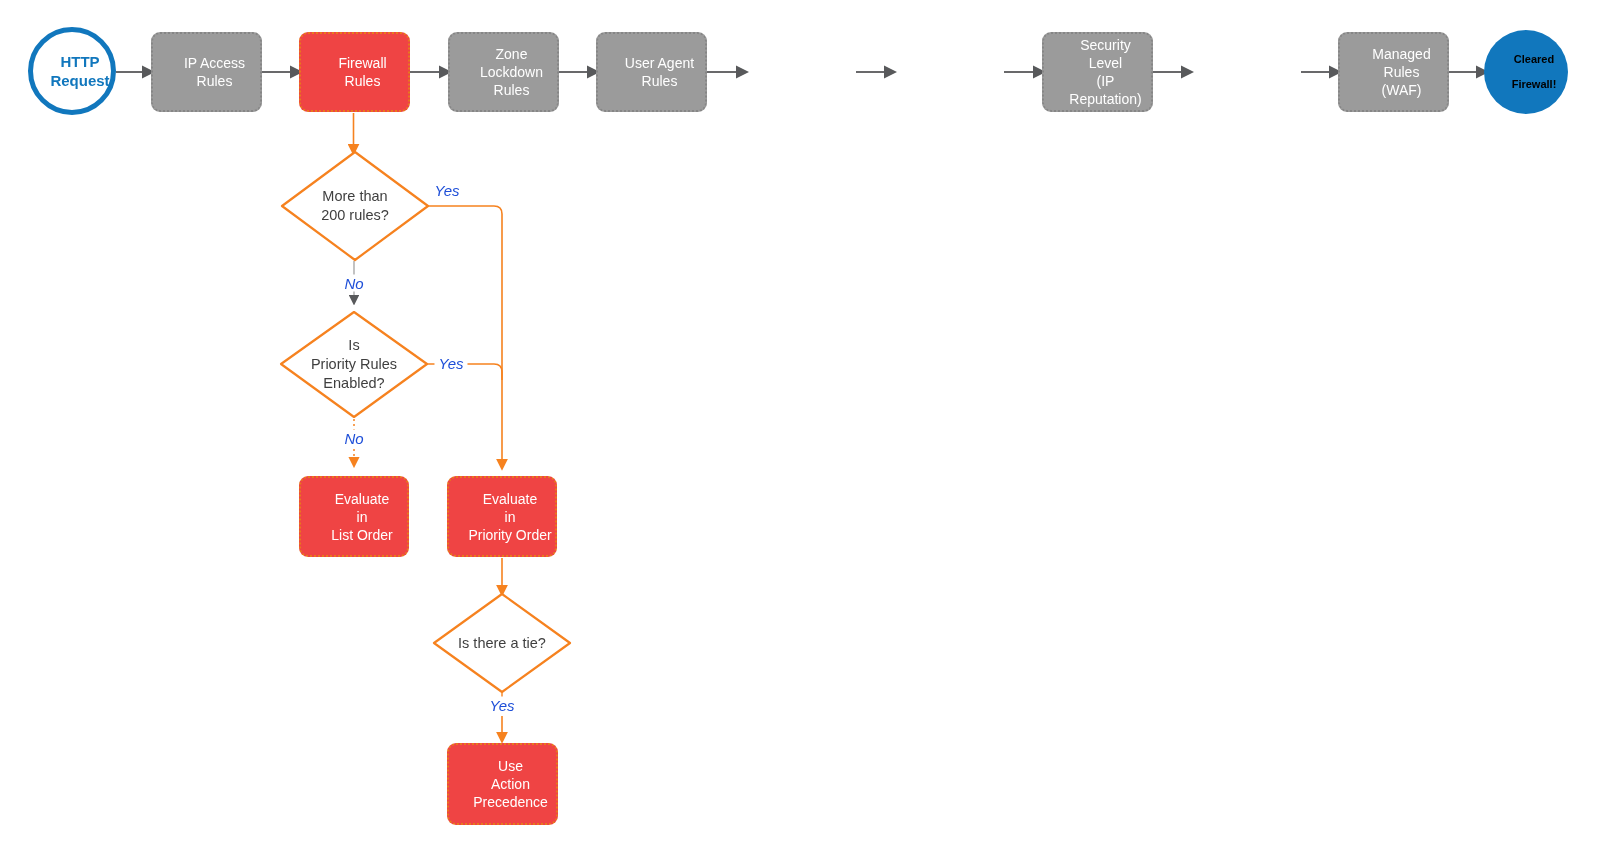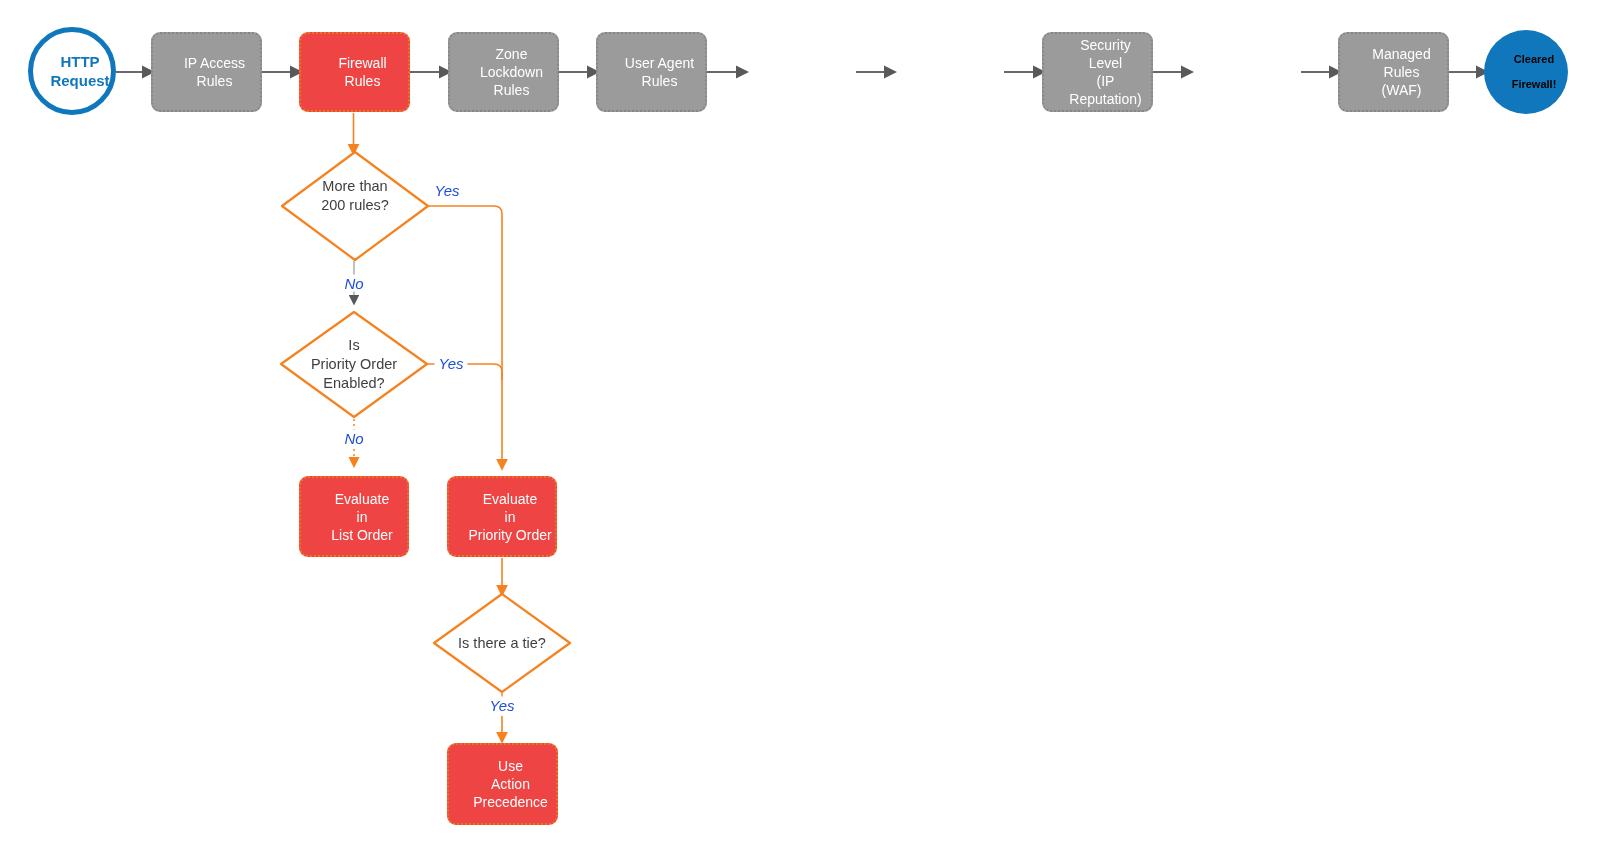--- a/index.html
+++ b/index.html
@@ -122,24 +122,24 @@
     <span class="lbl">Security
 Level
 (IP Reputation)</span>
   </div>
   <div class="node box gray" style="left:1338px;top:32px">
     <span class="lbl">Managed
 Rules
 (WAF)</span>
   </div>
 
-  <div class="diamond-label" style="left:355px;top:196px;width:120px">More than
+  <div class="diamond-label" style="left:355px;top:206px;width:120px">More than
 200 rules?</div>
   <div class="diamond-label" style="left:354px;top:364px;width:132px">Is
-Priority Order
+Priority Rules
 Enabled?</div>
   <div class="diamond-label" style="left:502px;top:643px;width:126px">Is there a tie?</div>
 
   <div class="node box orangeb" style="left:299px;top:476px;height:81px;width:110px">
     <span class="lbl">Evaluate
 in
 List Order</span>
   </div>
   <div class="node box orangeb" style="left:447px;top:476px;height:81px;width:110px">
     <span class="lbl">Evaluate

